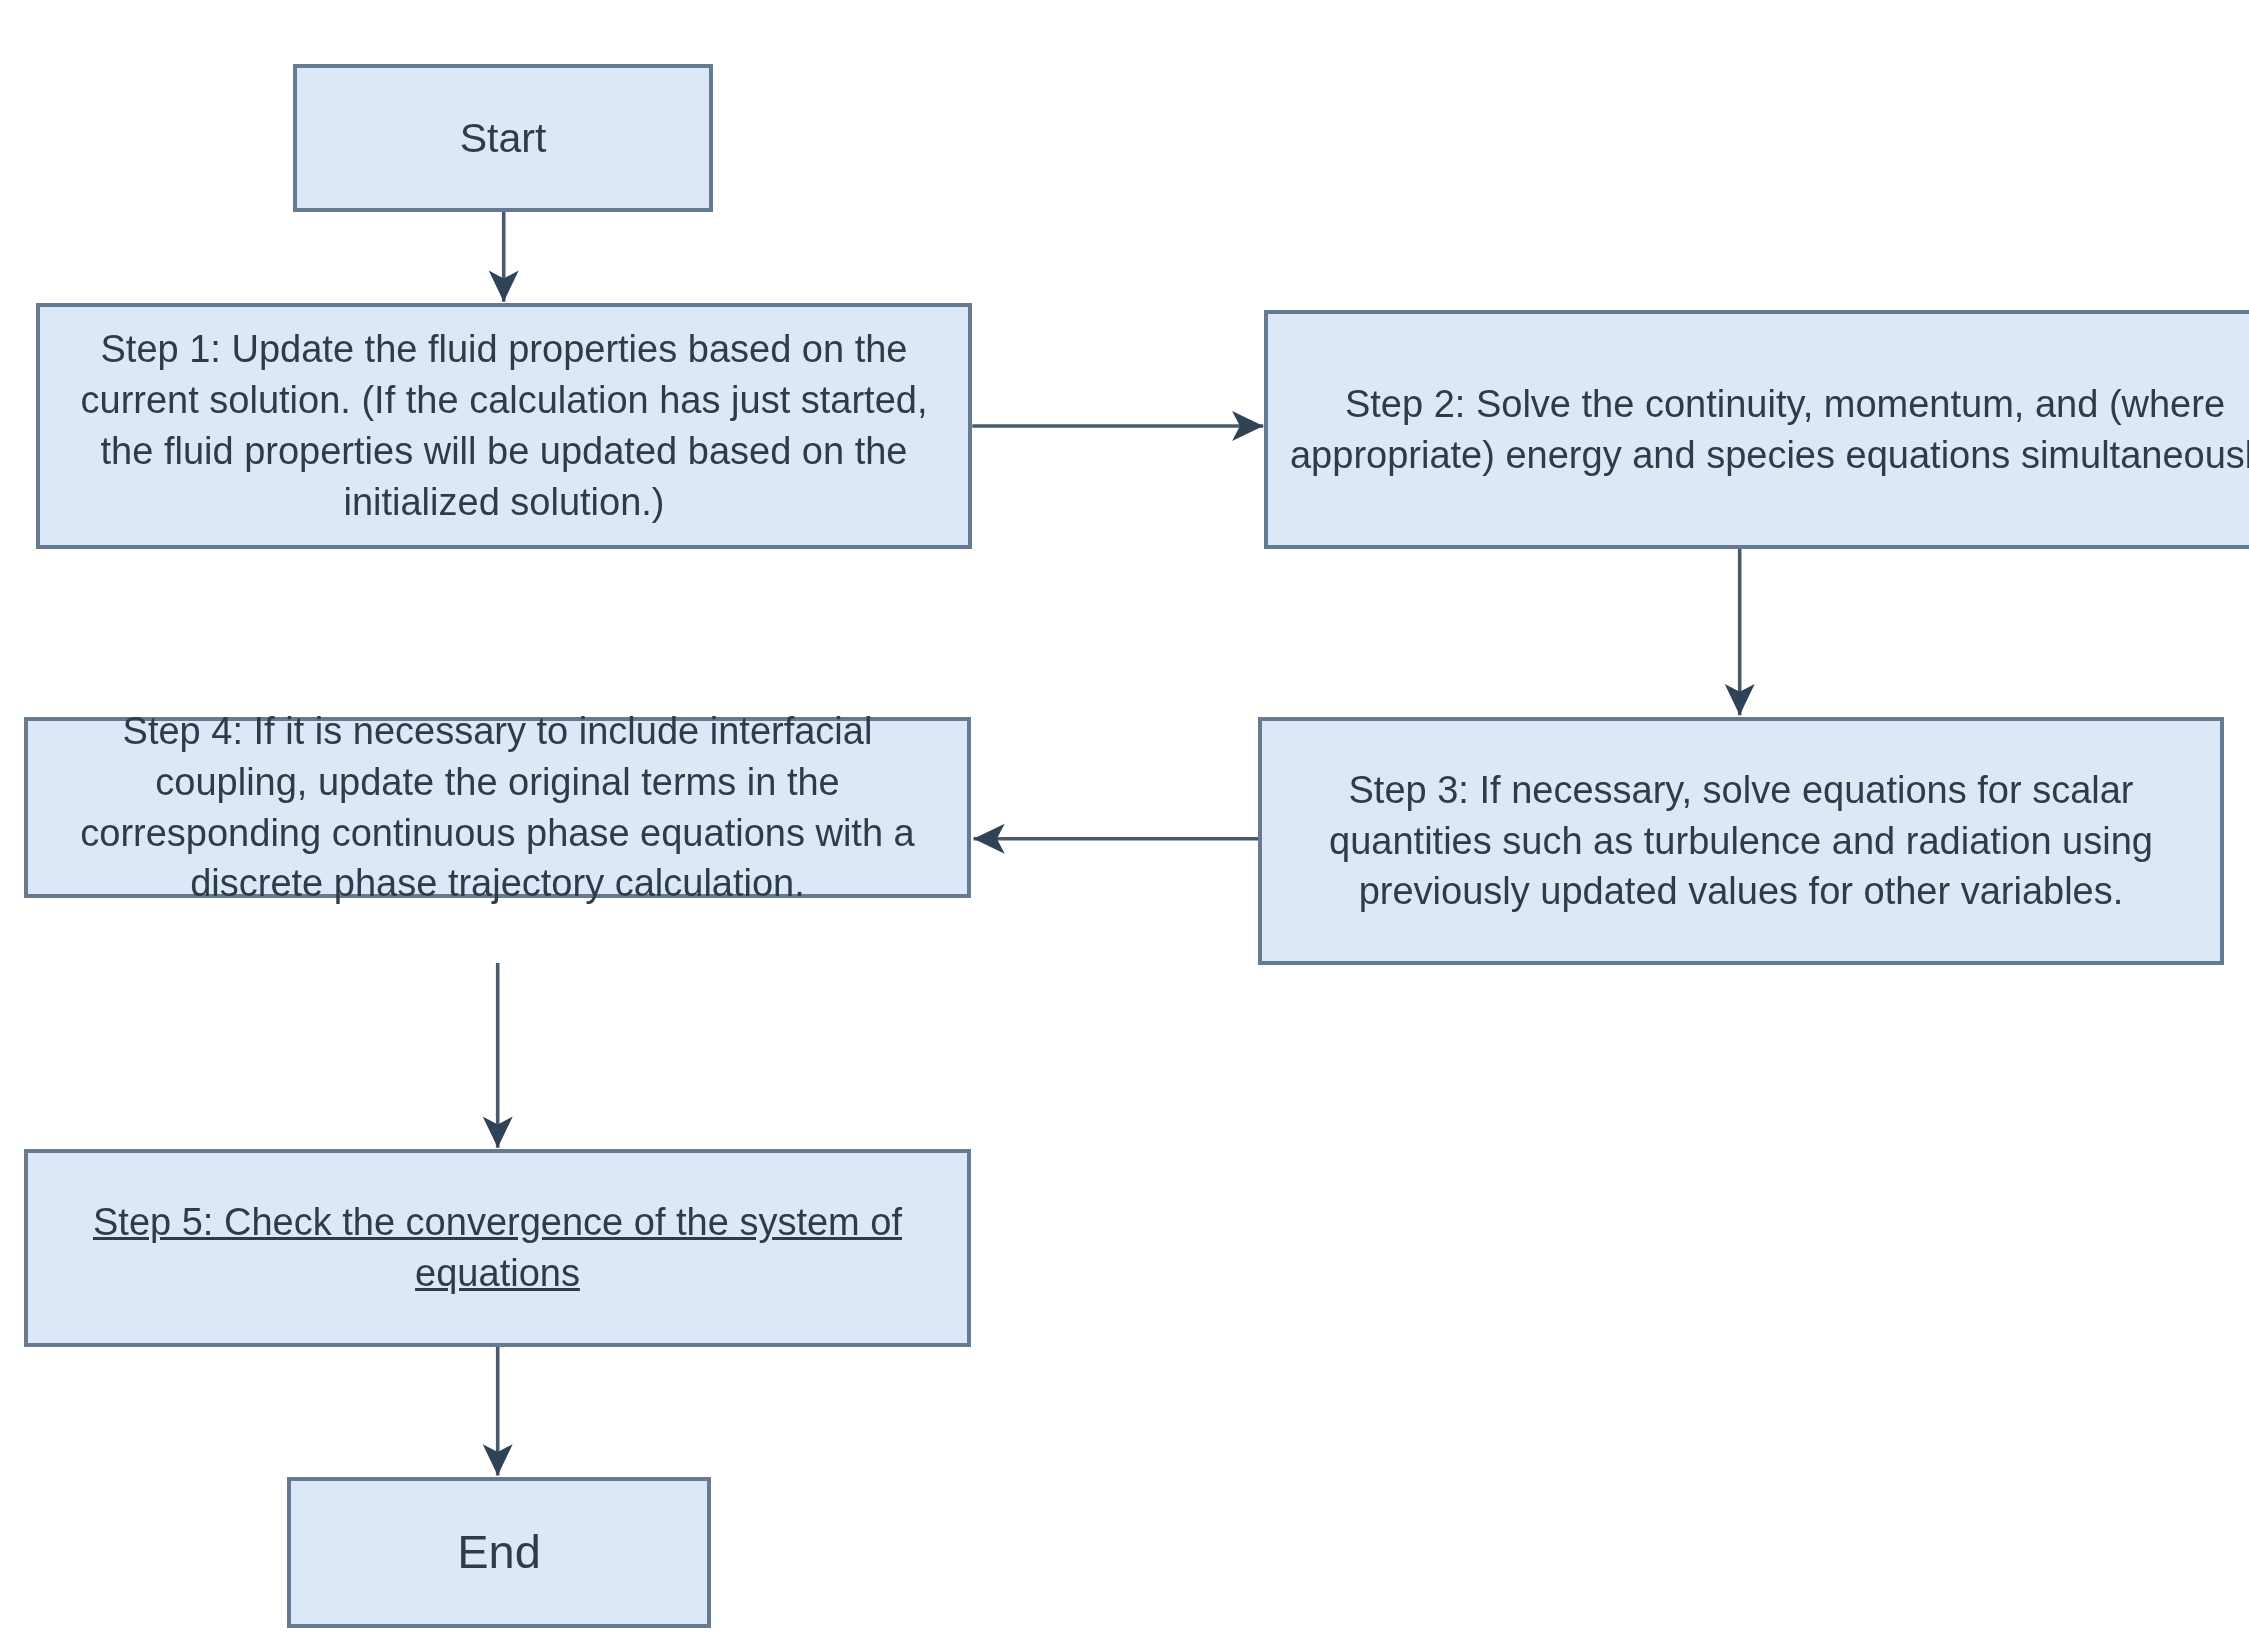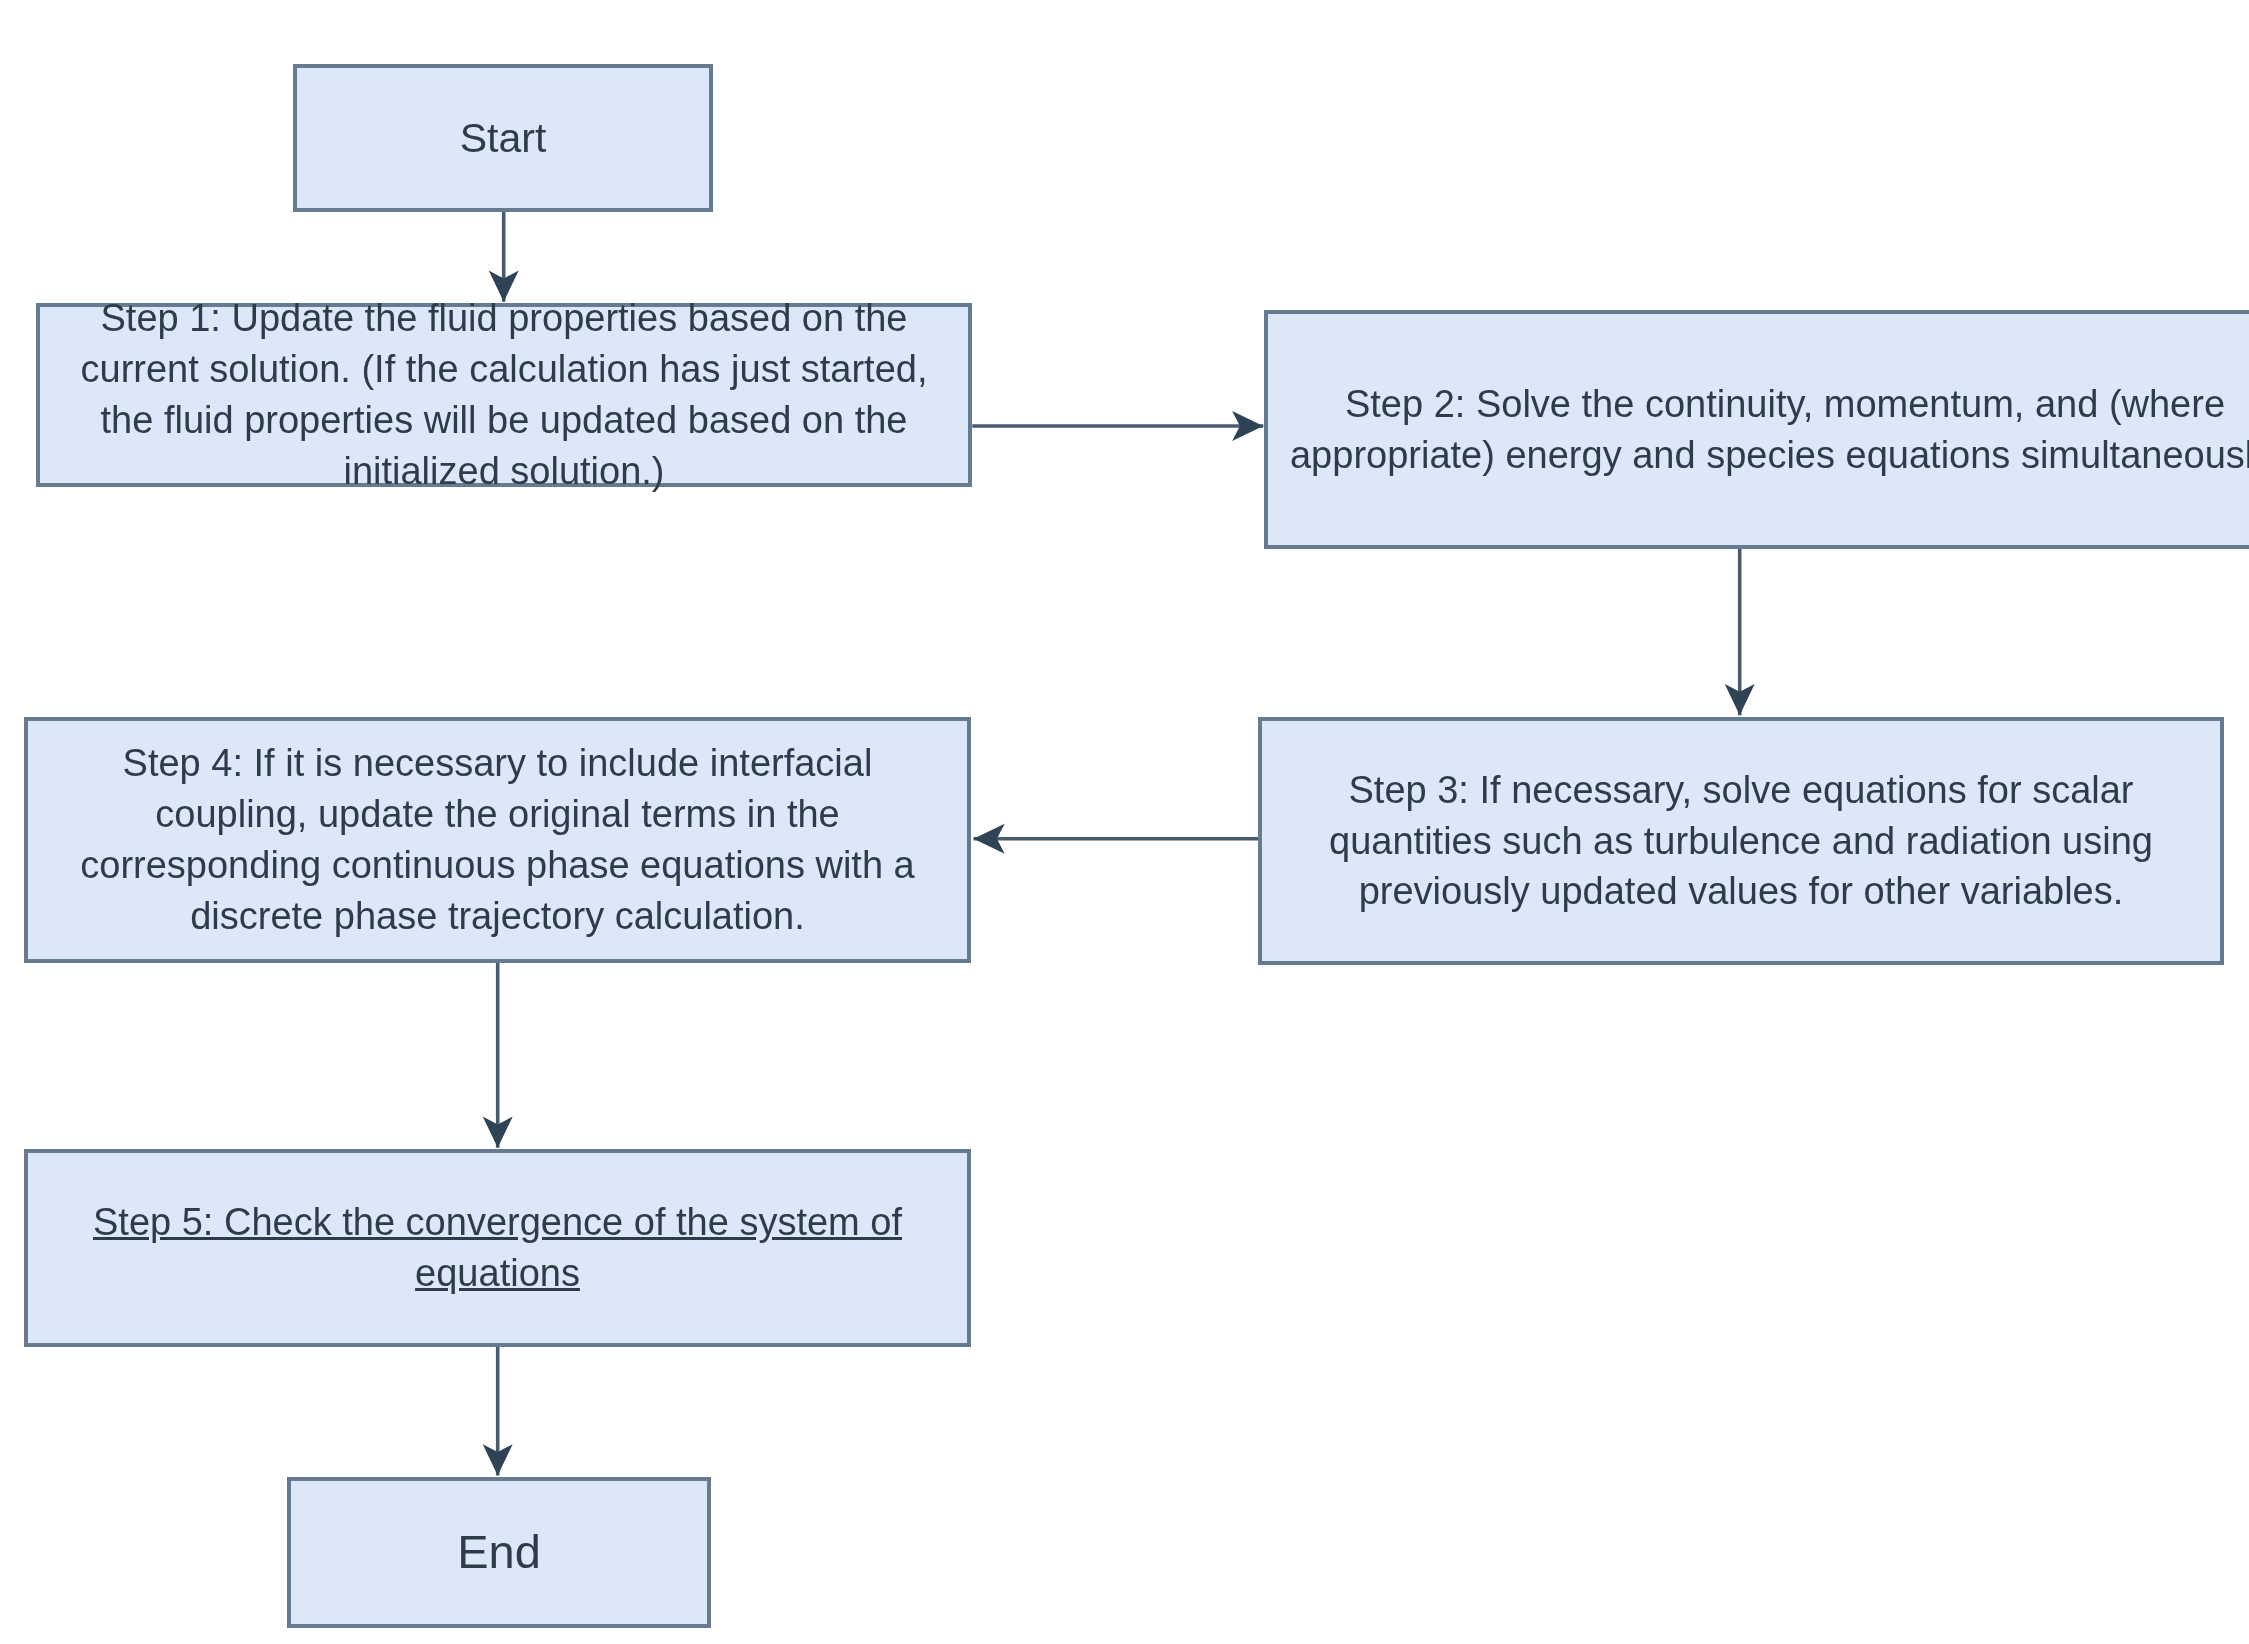--- a/index.html
+++ b/index.html
@@ -40,24 +40,24 @@
     color: var(--text-color, #2e3c49);
     display: flex;
     align-items: center;
     justify-content: center;
     text-align: center;
     font-size: 38px;
     line-height: 1.34;
     padding: 0 18px;
   }
   .n-start { left: 293px;  top: 20.4px;   width: 420px;  height: 148px; font-size: 41px; margin-top: 44px; }
-  .n-step1 { left: 36px;   top: 303px;  width: 936px; height: 184px; }
+  .n-step1 { left: 36px;   top: 303px;  width: 936px; height: 246px; }
   .n-step2 { left: 1264px; top: 310px;  width: 1042px; height: 239px; }
   .n-step3 { left: 1258px; top: 717px; width: 966px; height: 248px; }
-  .n-step4 { left: 24px;   top: 717px; width: 947px; height: 246px; }
+  .n-step4 { left: 24px;   top: 717px; width: 947px; height: 181px; }
   .n-step5 { left: 24px;   top: 1149px; width: 947px; height: 198px; text-decoration: underline; }
   .n-end   { left: 287px;  top: 1477px; width: 424px;  height: 151px; font-size: 47px; }
 </style>
 </head>
 <body>
 
 <div class="canvas">
 
   <svg class="edges" viewBox="0 0 3749 2740" xmlns="http://www.w3.org/2000/svg">
     <defs>

